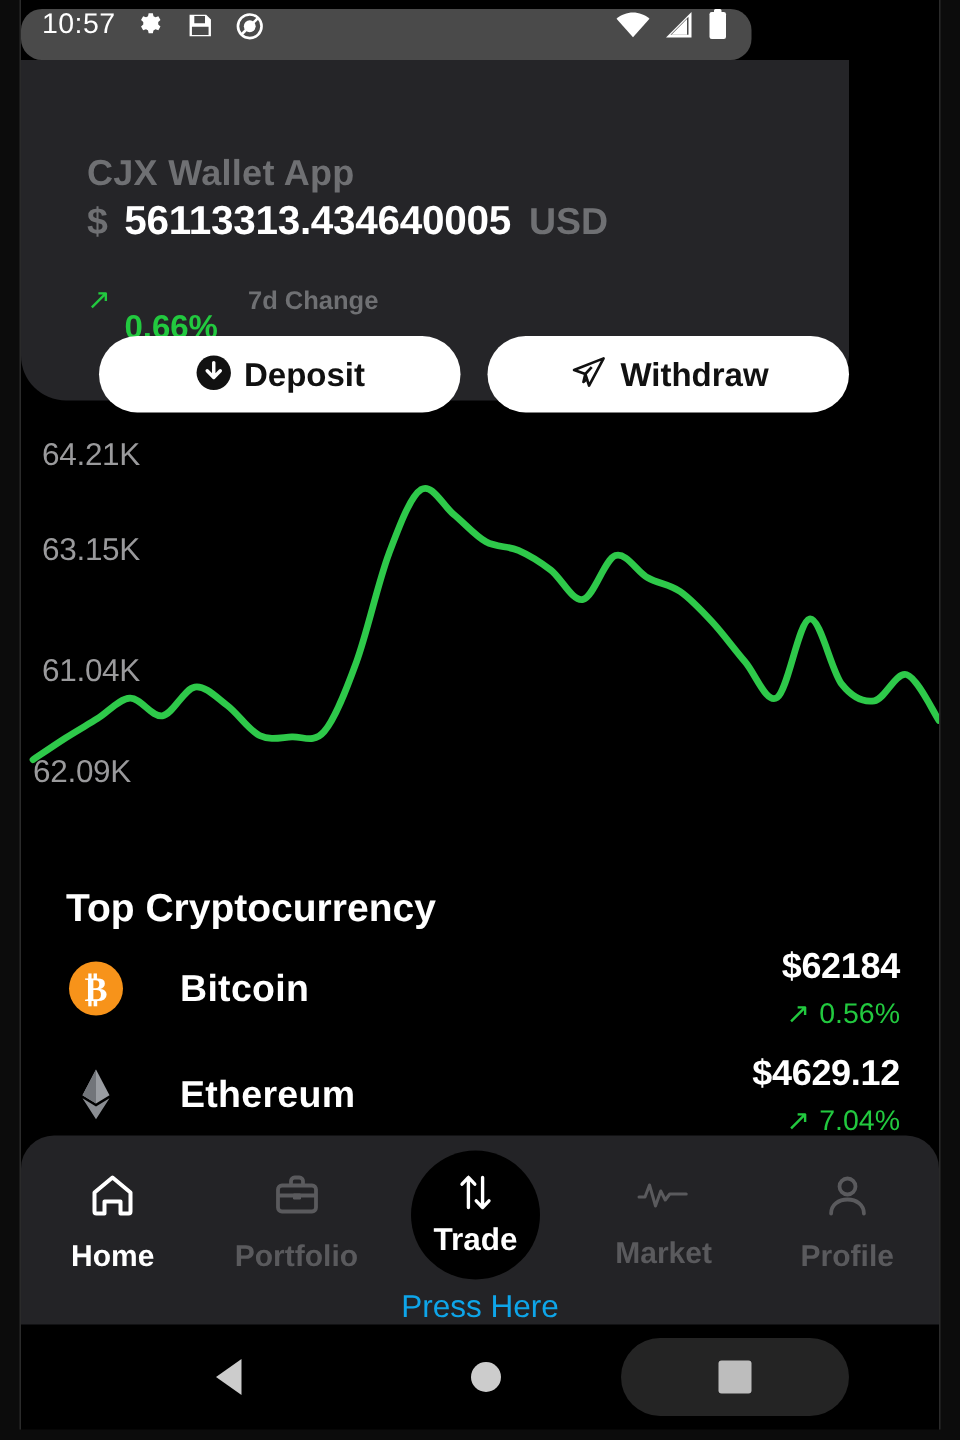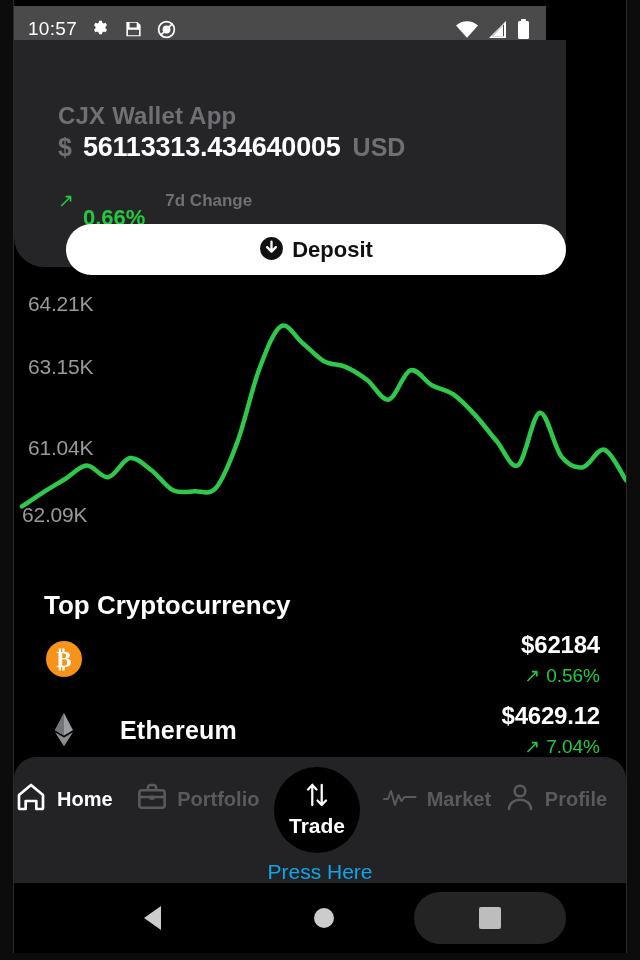--- a/index.html
+++ b/index.html
@@ -37,25 +37,26 @@
     left: 0; bottom: 0;
     width: 640px; height: 7px;
     background: #0c0c0c;
     z-index: 60;
   }
 
   
   #statusbar {
     position: absolute;
     left: 14px; top: 6px;
-    width: 532px; height: 34px;
+    width: 487px; height: 34px;
     background: #4a4a4a;
     display: flex;
-    align-items: flex-end;
+    align-items: flex-start;
     z-index: 40;
+    border-radius: 14px;
   }
   #status-left {
     display: flex;
     align-items: center;
     gap: 13px;
     padding-left: 14px;
   }
   #status-time {
     color: #ffffff;
     font-size: 19px;
@@ -257,21 +258,21 @@
   }
   #nav-items {
     position: absolute;
     left: 0; top: 24px;
     width: 612px;
     display: flex;
   }
   .nav-item {
     flex: 1;
     display: flex;
-    flex-direction: row;
+    flex-direction: column;
     align-items: center;
     gap: 9px;
     cursor: pointer;
   }
   .nav-label {
     font-size: 20px;
     font-weight: bold;
   }
   .nav-item.active .nav-label { color: #ffffff; }
   .nav-item.dim .nav-label    { color: #5a5a5d; }
@@ -400,20 +401,30 @@
 
   <div id="action-buttons">
     <button class="action-btn">
       <span>
         <svg width="25" height="25" viewBox="0 0 24 24">
           <circle cx="12" cy="12" r="11" fill="#111"></circle>
           <path d="M12 5.5v9M12 15l-4.2-4.3M12 15l4.2-4.3" stroke="#fff" stroke-width="2.2" fill="none" stroke-linecap="round" stroke-linejoin="round"></path>
         </svg>
       </span>
       <span class="label">Deposit</span>
+    </button>
+    <button class="action-btn">
+      <span>
+        <svg width="27" height="25" viewBox="0 0 24 24" fill="none" stroke="#111" stroke-width="1.7" stroke-linejoin="round">
+          <path d="M21.5 2.8L2.6 10.2l7.2 2.6 2.4 7.4 9.3-17.4z"></path>
+          <path d="M9.8 12.8l4.1-4.4"></path>
+          <path d="M9.8 12.8l-1.2 5.1 2.6-2.1"></path>
+        </svg>
+      </span>
+      <span class="label">Withdraw</span>
     </button>
   </div>
 
   <div id="chart-section">
     <svg id="chart-svg" width="612" height="265" viewBox="0 0 612 265">
       <path id="chart-path" fill="none" stroke="#2ec94a" stroke-width="4.5" stroke-linecap="round" stroke-linejoin="round" d="M8.00,216.46 C11.60,214.06 22.38,206.64 29.57,202.06 C36.76,197.48 43.95,193.41 51.14,188.98 C58.33,184.54 65.52,175.75 72.71,175.46 C79.90,175.17 87.10,188.47 94.29,187.23 C101.48,186.00 108.67,169.21 115.86,168.04 C123.05,166.88 130.24,174.88 137.43,180.26 C144.62,185.63 151.81,196.83 159.00,200.32 C166.19,203.81 173.38,201.63 180.57,201.19 C187.76,200.76 194.95,206.06 202.14,197.70 C209.33,189.34 216.52,170.80 223.71,151.03 C230.90,131.26 238.10,98.18 245.29,79.06 C252.48,59.95 259.67,40.68 266.86,36.32 C274.05,31.96 281.24,47.08 288.43,52.89 C295.62,58.71 302.81,67.21 310.00,71.21 C317.19,75.21 324.38,73.76 331.57,76.88 C338.76,80.01 345.95,84.52 353.14,89.97 C360.33,95.42 367.52,111.20 374.71,109.60 C381.90,108.00 389.10,82.77 396.29,80.37 C403.48,77.97 410.67,91.20 417.86,95.20 C425.05,99.20 432.24,99.42 439.43,104.36 C446.62,109.30 453.81,117.08 461.00,124.86 C468.19,132.64 475.38,142.67 482.57,151.03 C489.76,159.39 496.95,179.75 504.14,175.02 C511.33,170.30 518.52,124.13 525.71,122.68 C532.90,121.23 540.10,157.21 547.29,166.30 C554.48,175.38 561.67,178.29 568.86,177.20 C576.05,176.11 583.24,157.57 590.43,159.76 C597.62,161.94 608.40,185.20 612.00,190.29"></path>
     </svg>
     <span class="axis-label" style="left:14px; top:2px;">64.21K</span>
     <span class="axis-label" style="left:14px; top:65px;">63.15K</span>
     <span class="axis-label" style="left:14px; top:146px;">61.04K</span>
@@ -424,20 +435,21 @@
     <div id="crypto-title">Top Cryptocurrency</div>
 
     <div class="crypto-row" id="crypto-row-0">
       <div class="crypto-left">
         <span class="coin-icon-wrap">
           <svg width="38" height="38" viewBox="0 0 38 38">
             <circle cx="19" cy="19" r="18" fill="#f7931a"></circle>
             <text x="19" y="27" text-anchor="middle" font-family="Liberation Serif, serif" font-size="23" font-weight="bold" fill="#fff">₿</text>
           </svg>
         </span>
+        <span class="coin-name">Bitcoin</span>
       </div>
       <div class="crypto-right">
         <div class="coin-price">$62184</div>
         <div class="coin-change">
           <span class="arr">↗</span><span>0.56%</span>
         </div>
       </div>
     </div>
 
     <div class="crypto-row" id="crypto-row-1">

